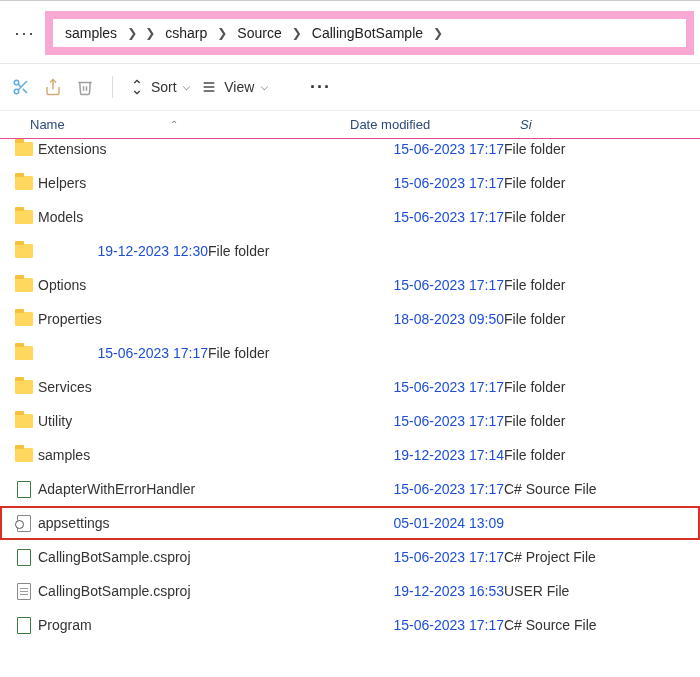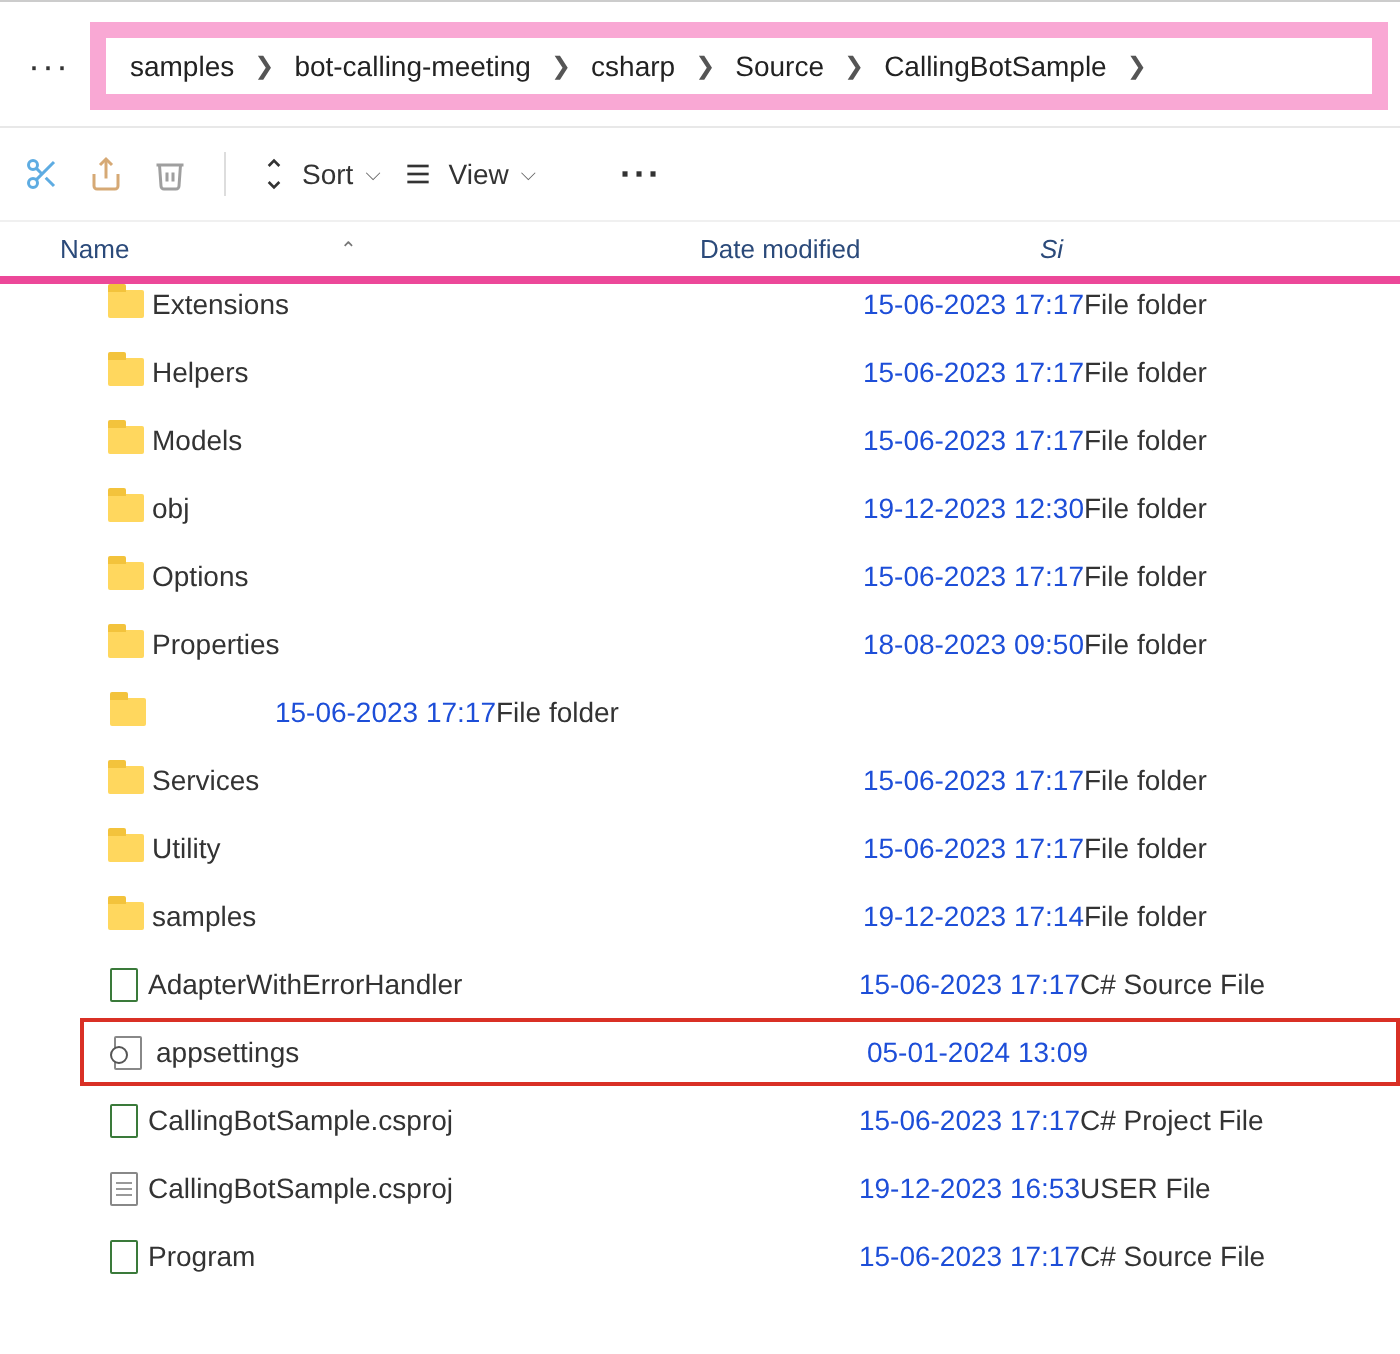--- a/index.html
+++ b/index.html
@@ -77,21 +77,21 @@
     .tool-label {
       color: #333;
     }
     .caret-down {
       font-size: 10px;
       color: #666;
     }
     .columns-header {
       display: flex;
       align-items: flex-start;
-      border-bottom: 4px solid #ec4899;
+      border-bottom: 1px solid #ec4899;
       padding: 6px 0 6px 30px;
       color: #2b4a7a;
       font-size: 13px;
     }
     .col-name { flex: 0 0 320px; position: relative; display: flex; align-items: center;}
     .col-date { flex: 0 0 170px; }
     .col-type { flex: 0 0 150px; }
     .col-size { flex: 1; font-style: italic; }
     .sort-caret {
       position: absolute;
@@ -101,21 +101,20 @@
     }
     .file-list {
       display: flex;
       flex-direction: column;
     }
     .file-row {
       display: flex;
       align-items: center;
       padding: 9px 0 9px 14px;
       cursor: pointer;
-      margin-left: 40px;
     }
     .file-row.cut-off-top {
       padding-top: 2px;
     }
     .file-row.highlighted {
       outline: 2px solid #d93025;
       outline-offset: -2px;
     }
     .file-icon {
       width: 20px;
@@ -177,21 +176,20 @@
 </head>
 <body>
 
 <div class="top-divider"></div>
 
 <div class="breadcrumb-row">
   <span class="more-dots">···</span>
   <div class="breadcrumb-inner" id="breadcrumb-inner">
       <span class="breadcrumb-item">samples</span>
       <span class="chevron">❯</span>
-      <span class="breadcrumb-item">bot-calling-meeting</span>
       <span class="chevron">❯</span>
       <span class="breadcrumb-item">csharp</span>
       <span class="chevron">❯</span>
       <span class="breadcrumb-item">Source</span>
       <span class="chevron">❯</span>
       <span class="breadcrumb-item">CallingBotSample</span>
       <span class="chevron">❯</span>
     </div>
 </div>
 
@@ -271,21 +269,20 @@
         <div class="folder-icon"></div>
       </div>
       <div class="file-name-cell">Models</div>
       <div class="file-date-cell">15-06-2023 17:17</div>
       <div class="file-type-cell">File folder</div>
     </div>
     <div class="file-row">
       <div class="file-icon ">
         <div class="folder-icon"></div>
       </div>
-      <div class="file-name-cell">obj</div>
       <div class="file-date-cell">19-12-2023 12:30</div>
       <div class="file-type-cell">File folder</div>
     </div>
     <div class="file-row">
       <div class="file-icon ">
         <div class="folder-icon"></div>
       </div>
       <div class="file-name-cell">Options</div>
       <div class="file-date-cell">15-06-2023 17:17</div>
       <div class="file-type-cell">File folder</div>

